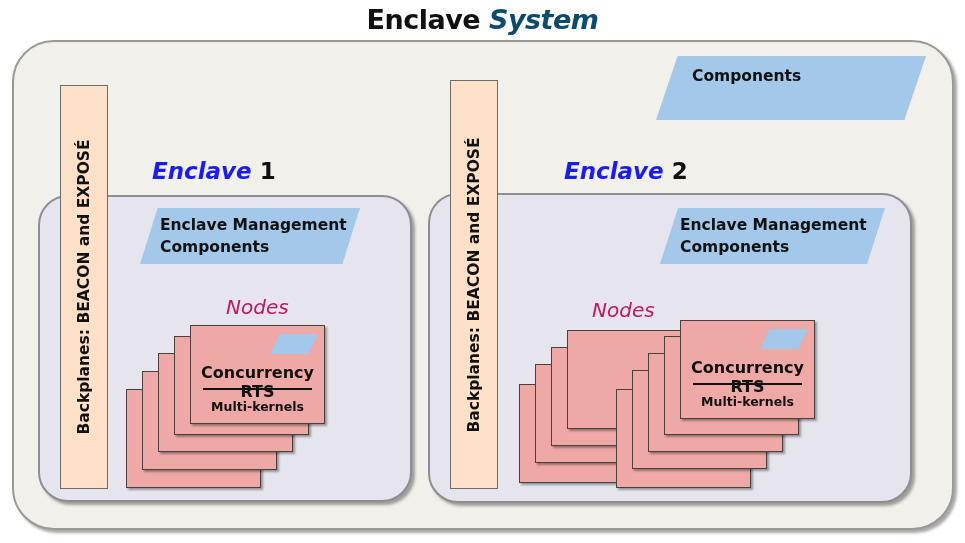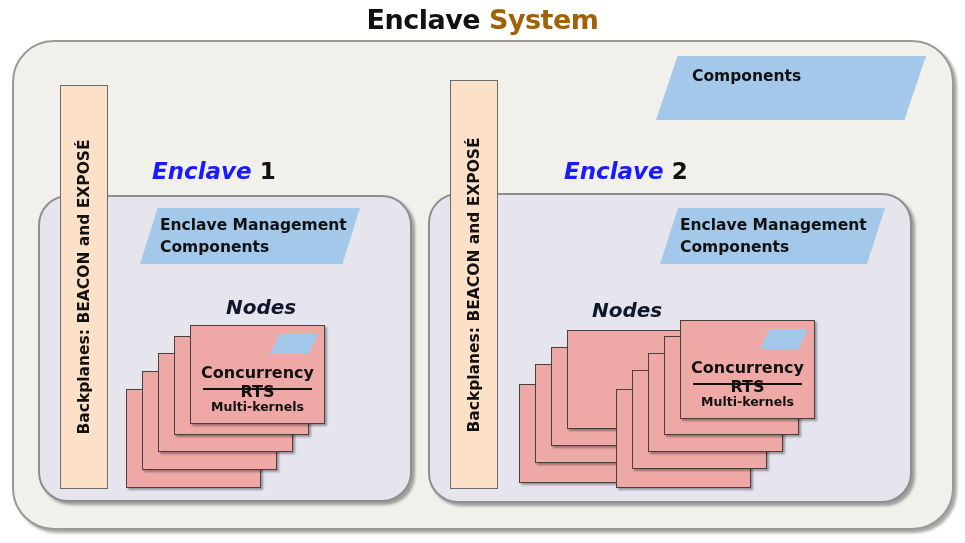--- a/index.html
+++ b/index.html
@@ -5,21 +5,21 @@
   html, body { margin:0; padding:0; }
   body {
     width:965px; height:543px; position:relative; overflow:hidden;
     background:#ffffff;
     font-family:"DejaVu Sans", sans-serif;
   }
   .title {
     position:absolute; left:0; width:965px; top:4px; text-align:center;
     font-size:27px; font-weight:bold; color:#111; letter-spacing:-0.5px;
   }
-  .title .em { color:#a16207; }
+  .title .em { color:#0c4a6e; font-style:italic; }
   .system-box {
     position:absolute; left:12px; top:40px; width:938px; height:486px;
     background:#f1f0ea; border:2px solid #9a9a95; border-radius:42px;
     box-shadow:3px 3px 3px rgba(0,0,0,0.35);
   }
   .enclave-box {
     position:absolute; background:#e6e5ee; border:2px solid #8e8e92;
     border-radius:30px; box-shadow:3px 3px 3px rgba(0,0,0,0.35);
   }
   .enclave-label {
@@ -37,21 +37,21 @@
   }
   .mgmt {
     position:absolute; background:#a3c8ea;
     clip-path:polygon(8% 0, 100% 0, 92% 100%, 0 100%);
     box-shadow:2px 2px 2px rgba(0,0,0,0.3);
   }
   .mgmt-text {
     position:absolute; font-size:15.5px; font-weight:bold; color:#111; line-height:22px;
   }
   .nodes-label {
-    position:absolute; font-size:20px; font-weight:bold; font-style:italic; color:#0f172a;
+    position:absolute; font-size:20px; font-weight:normal; font-style:italic; color:#be185d;
   }
   .node-card {
     position:absolute; background:#eea9a6; border:1.5px solid #4a4040;
     box-shadow:2px 2px 2px rgba(0,0,0,0.35);
   }
   .node-card .mini {
     position:absolute; top:8px; right:6px; width:48px; height:20px; background:#a3c8ea;
     clip-path:polygon(20% 0, 100% 0, 80% 100%, 0 100%);
   }
   .node-card .rts {

